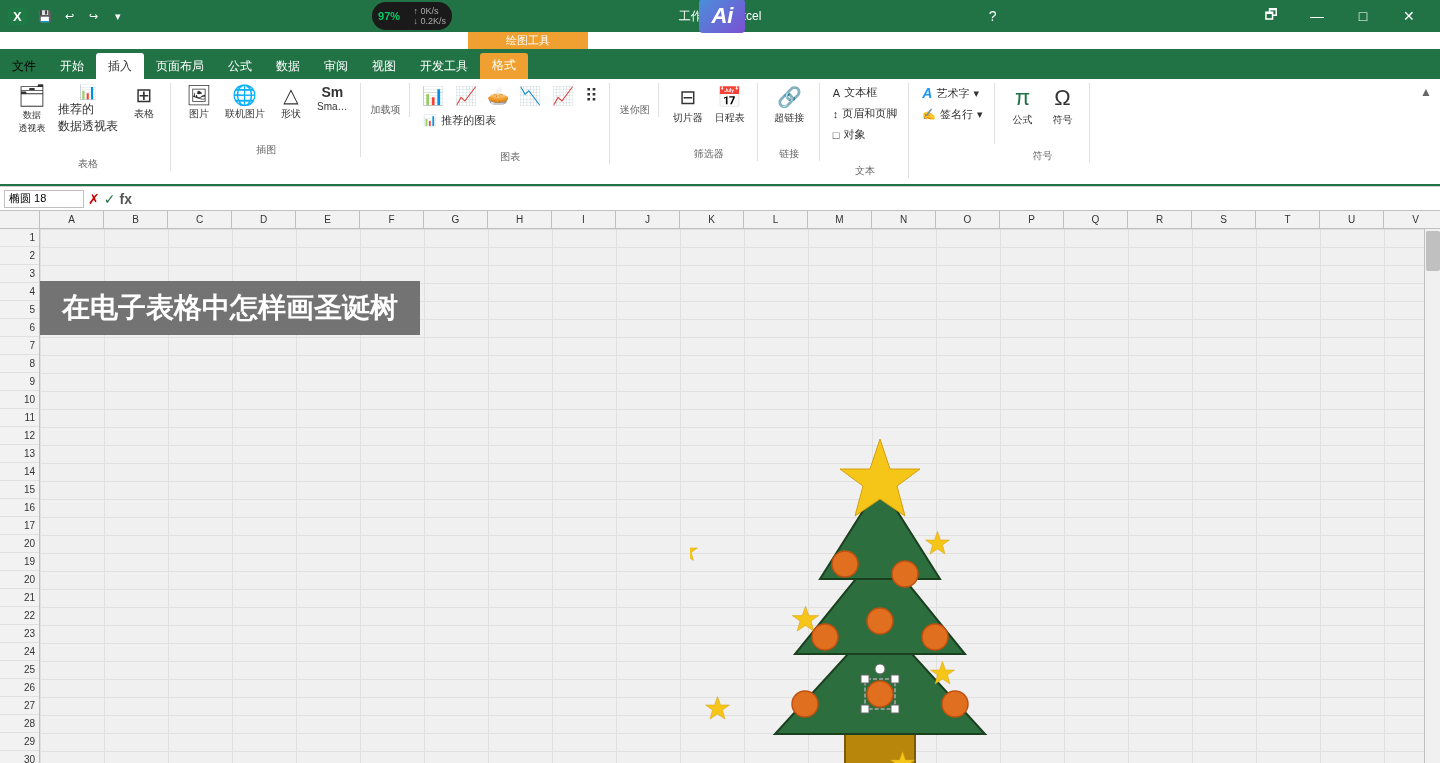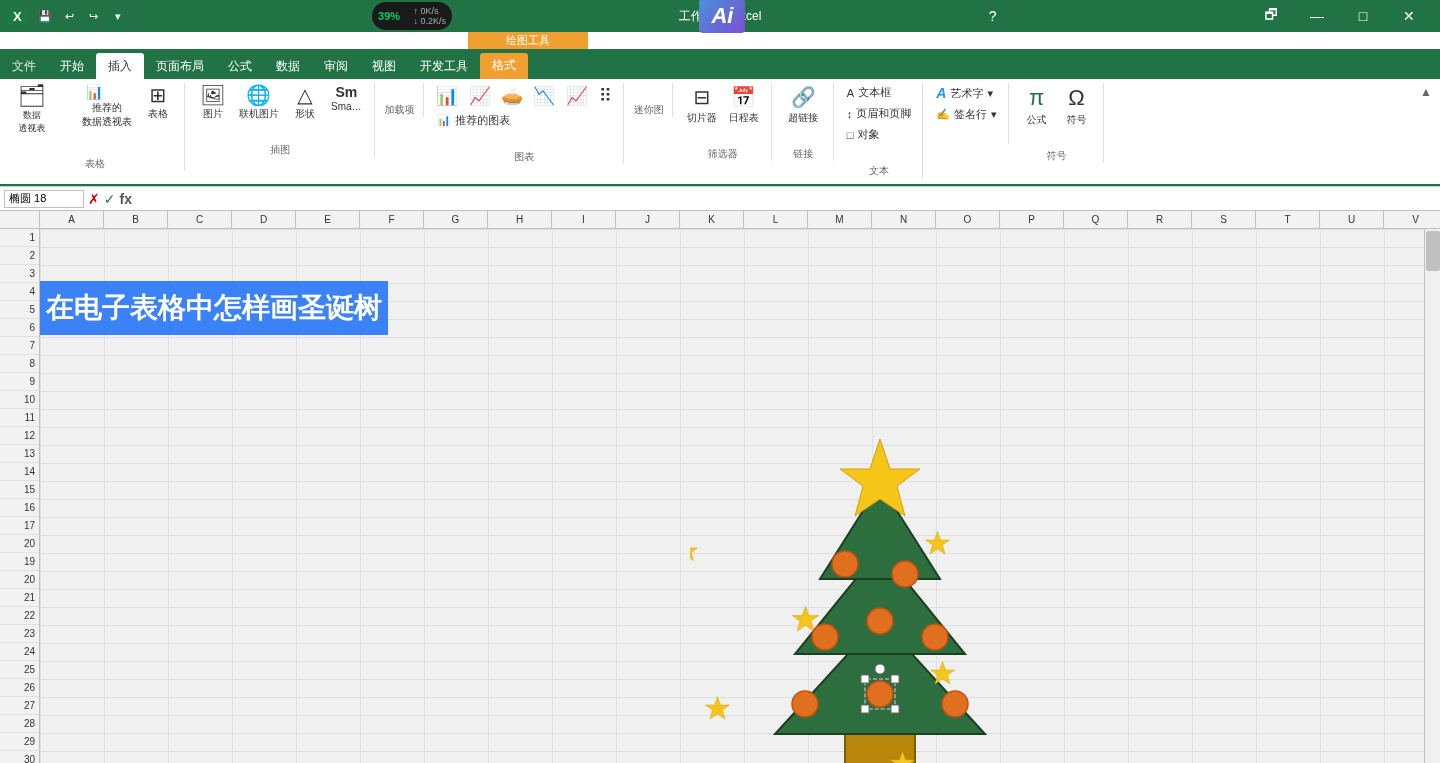--- a/index.html
+++ b/index.html
@@ -185,25 +185,25 @@
       border-radius: 2px;
       margin: 2px auto;
       cursor: pointer;
     }
 
     
     .header-banner {
       position: absolute;
       top: 52px;
       left: 0;
-      background: #3b82f6;
+      background: #737373;
       color: white;
       font-size: 28px;
       font-weight: bold;
-      padding: 8px 6px;
+      padding: 8px 22px;
       z-index: 10;
       white-space: nowrap;
     }
 
     
     .ai-btn {
       position: absolute;
       right: 80px;
       top: 8px;
       background: linear-gradient(135deg, #4a90d9, #7b4fd4);
@@ -227,21 +227,21 @@
     <div class="qa-toolbar">
       <div class="qa-btn">💾</div>
       <div class="qa-btn">↩</div>
       <div class="qa-btn">↪</div>
       <div class="qa-btn">▾</div>
     </div>
   </div>
   <div style="position:absolute;left:50%;transform:translateX(-50%);color:white;font-size:12px;">工作簿1 - Excel</div>
 
   <div style="position:relative;width:80px;height:28px;background:#1a1a1a;border-radius:14px;display:flex;align-items:center;justify-content:space-between;padding:0 6px;margin-right:4px;">
-    <div style="color:#00cc66;font-size:11px;font-weight:bold;">39%</div>
+    <div style="color:#00cc66;font-size:11px;font-weight:bold;">97%</div>
     <div style="display:flex;flex-direction:column;font-size:9px;color:#aaa;">
       <span>↑ <span>0K/s</span></span>
       <span>↓ <span>0.2K/s</span></span>
     </div>
   </div>
 
   <div class="ai-btn" style="position:relative;right:auto;top:auto;">Ai</div>
 
   <div style="color:white;font-size:14px;margin-right:8px;cursor:pointer;">?</div>
   <div style="display:flex;">
@@ -252,21 +252,21 @@
   </div>
 </div>
 
 <div class="main-layout">
 
   <div class="ribbon">
 
     <div style="background:#f0a030;color:white;font-size:11px;padding:1px 16px;text-align:center;width:120px;margin-left:468px;">绘图工具</div>
 
     <div class="ribbon-tabs">
-      <div class="ribbon-tab" style="background:#217346;color:#e5e5e5;">文件</div>
+      <div class="ribbon-tab" style="background:#217346;color:#000000;">文件</div>
       <div class="ribbon-tab">开始</div>
       <div class="ribbon-tab active">插入</div>
       <div class="ribbon-tab">页面布局</div>
       <div class="ribbon-tab">公式</div>
       <div class="ribbon-tab">数据</div>
       <div class="ribbon-tab">审阅</div>
       <div class="ribbon-tab">视图</div>
       <div class="ribbon-tab">开发工具</div>
       <div class="ribbon-tab" style="background:#f0a030;color:white;border-bottom:2px solid #f0a030;">格式</div>
     </div>
@@ -274,21 +274,21 @@
     <div class="ribbon-content">
 
       <div class="ribbon-group">
         <div class="ribbon-group-items">
           <div class="ribbon-btn">
             <div class="icon">🗂</div>
             <div class="label" style="font-size:9px;text-align:center;">数据<br>透视表</div>
           </div>
           <div class="ribbon-btn">
             <div class="icon" style="font-size:14px;">📊</div>
-            <div class="label" style="font-size:10px;text-align:center;margin-left:24px;">推荐的<br>数据透视表</div>
+            <div class="label" style="font-size:12px;text-align:left;">推荐的<br>数据透视表</div>
           </div>
           <div class="ribbon-btn">
             <div class="icon" style="font-size:20px;">⊞</div>
             <div class="label">表格</div>
           </div>
         </div>
         <div class="ribbon-group-label">表格</div>
       </div>
 
       <div class="ribbon-group">

